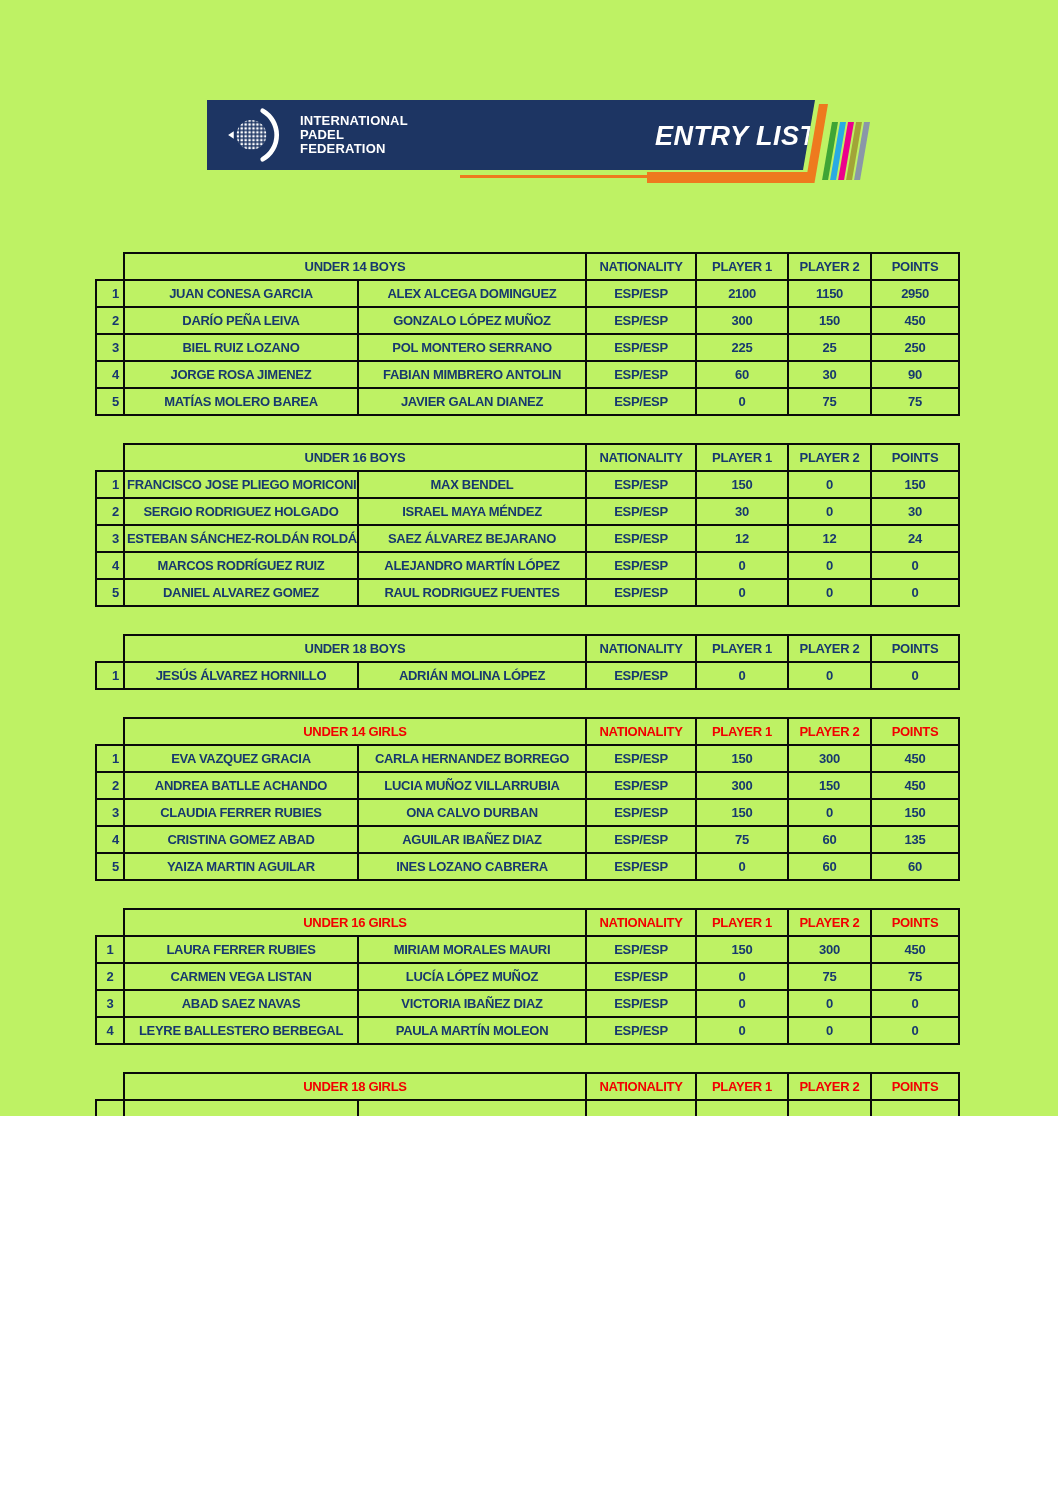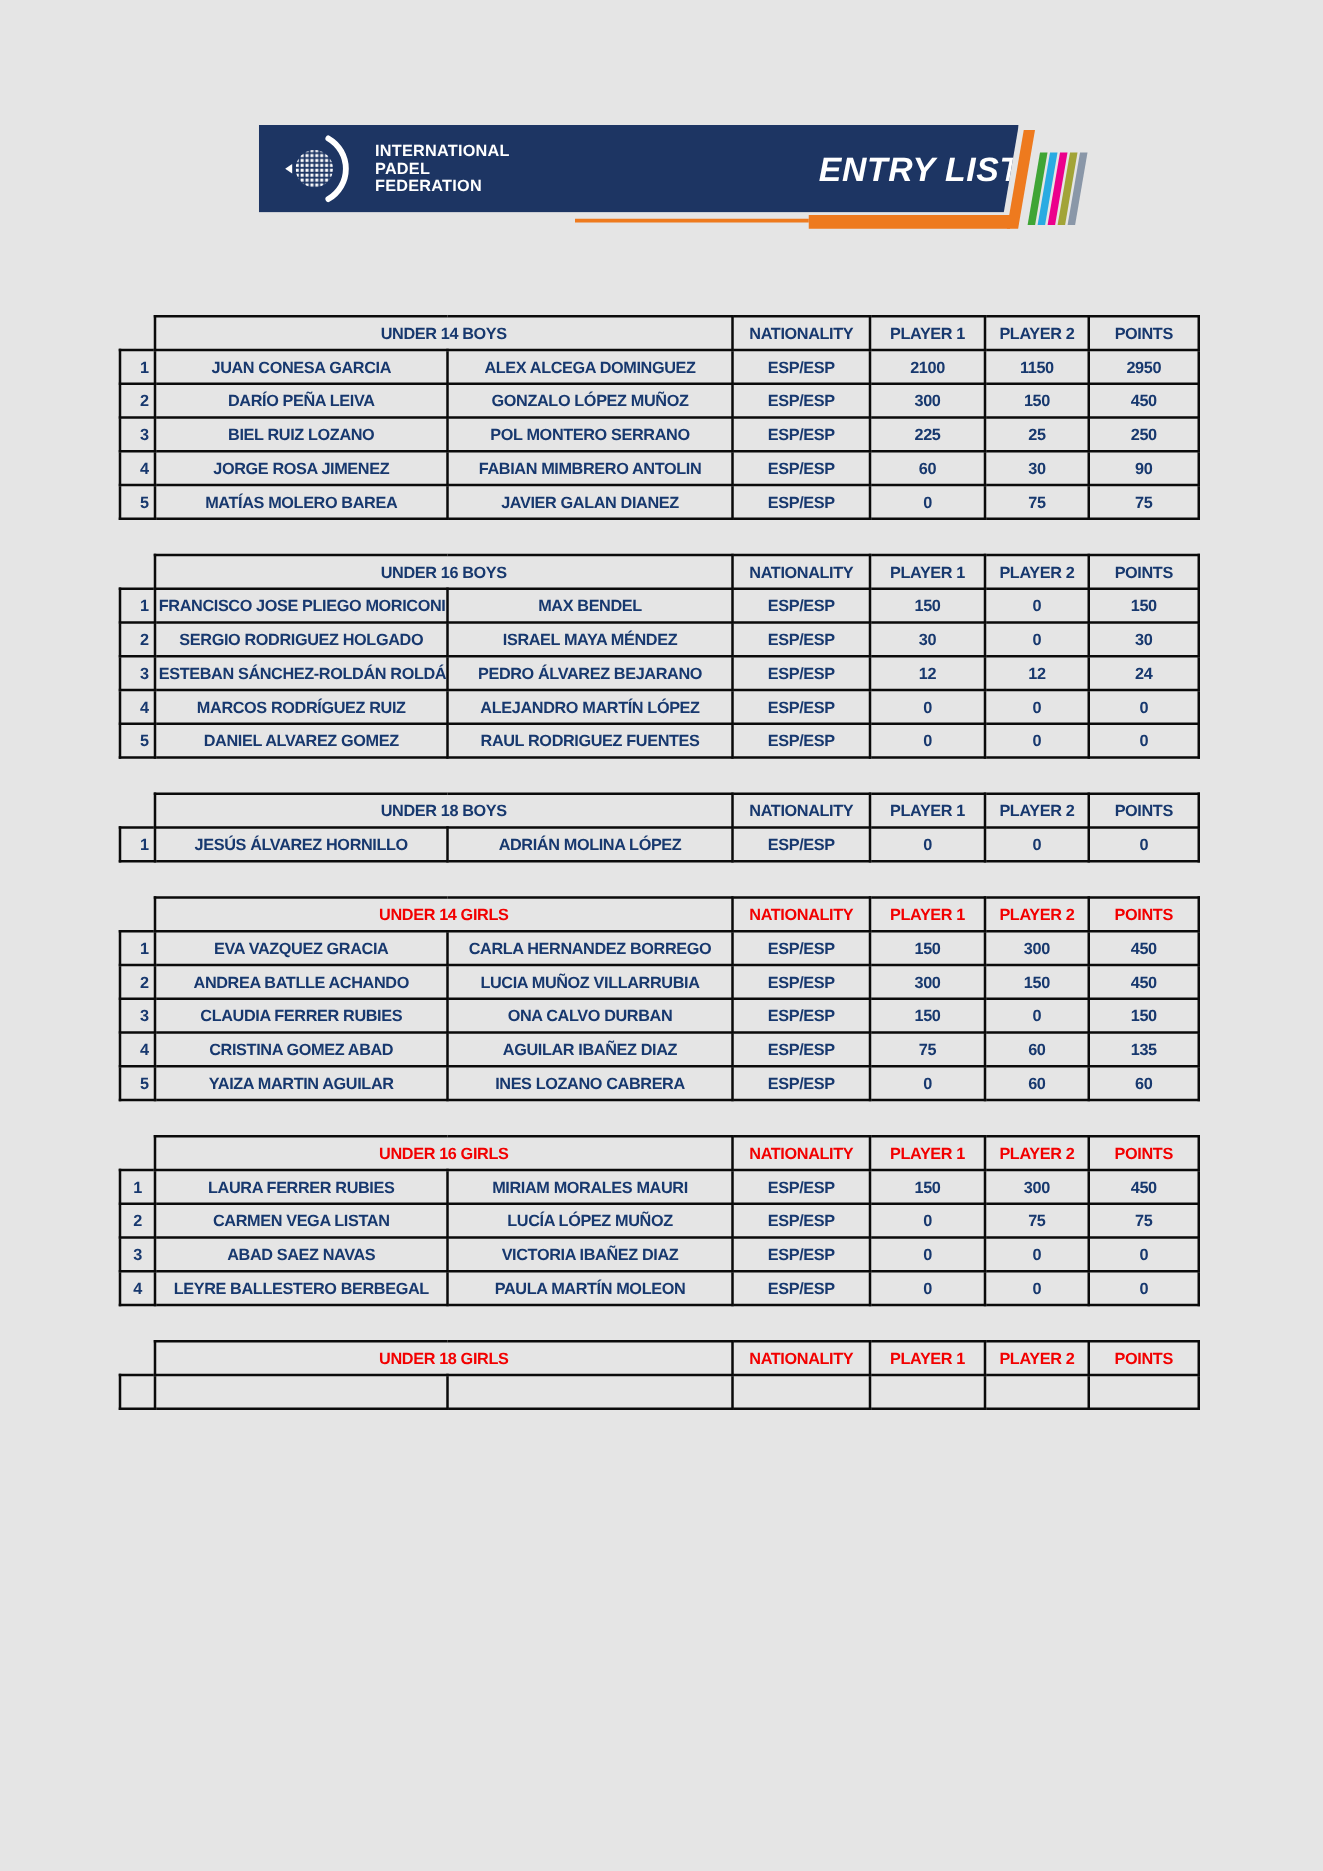--- a/index.html
+++ b/index.html
@@ -1,17 +1,17 @@
 <!DOCTYPE html>
 <html style="--navy: #1d3563; --navy-text: #17386e; --orange: #ee7a1e; --red: #f20000;"><head>
 <meta charset="utf-8">
 <style>
   html,body { margin:0; padding:0; background:#ffffff; }
   .page {
-    position:relative; width:1058px; height:1497px; background:#e5e5e5;
+    position:relative; width:1058px; height:1116px; background:#bef264;
     font-family:"Liberation Sans", sans-serif; overflow:hidden;
   }
 
   
   .banner { position:absolute; left:207px; top:96px; width:650px; height:88px; }
   .navy-shape {
     position:absolute; left:0; top:4px; width:608px; height:70px;
     background:var(--navy,#1d3563);
     clip-path:polygon(0 0, 100% 0, calc(100% - 12px) 100%, 0 100%);
   }
@@ -200,21 +200,21 @@
       <td class="name1">SERGIO RODRIGUEZ HOLGADO</td>
       <td class="name2">ISRAEL MAYA MÉNDEZ</td>
       <td class="nat">ESP/ESP</td>
       <td class="p1">30</td>
       <td class="p2">0</td>
       <td class="total">30</td>
     </tr>
           <tr>
       <td class="num">3</td>
       <td class="name1">ESTEBAN SÁNCHEZ-ROLDÁN ROLDÁN</td>
-      <td class="name2">PEDRO ÁLVAREZ BEJARANO</td>
+      <td class="name2">SAEZ ÁLVAREZ BEJARANO</td>
       <td class="nat">ESP/ESP</td>
       <td class="p1">12</td>
       <td class="p2">12</td>
       <td class="total">24</td>
     </tr>
           <tr>
       <td class="num">4</td>
       <td class="name1">MARCOS RODRÍGUEZ RUIZ</td>
       <td class="name2">ALEJANDRO MARTÍN LÓPEZ</td>
       <td class="nat">ESP/ESP</td>

